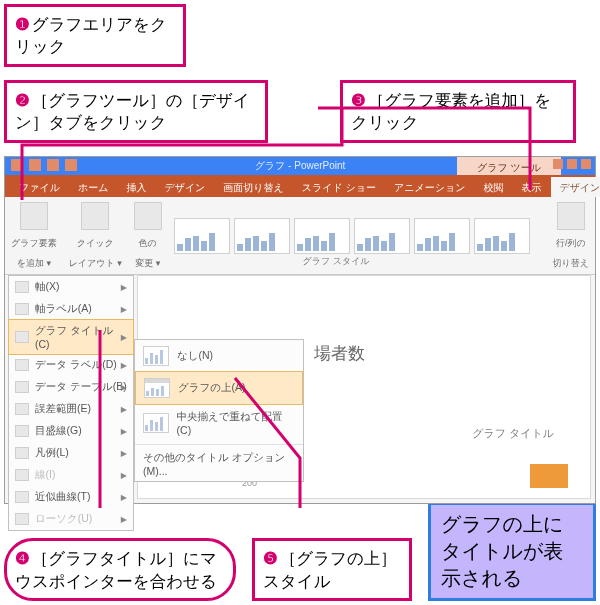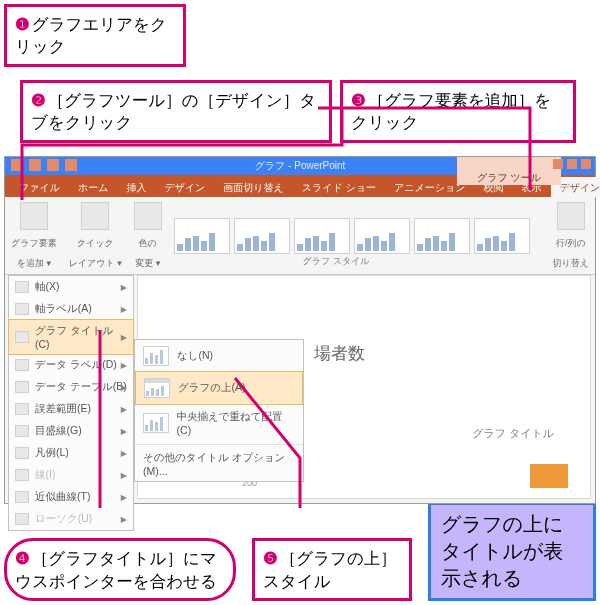--- a/index.html
+++ b/index.html
@@ -11,21 +11,21 @@
     .resultbox { position:absolute; border:3px solid #2f7de0; background:#c4b5fd; padding:6px 10px; line-height:1.35; font-size:20px; }
     
     svg.leaders { position:absolute; left:0; top:0; width:600px; height:605px; pointer-events:none; }
 
     
     .pp { position:absolute; left:4px; top:156px; width:592px; height:348px; border:1px solid #9c9c9c; background:#f5f5f5; font-size:10px; }
     .pp-titlebar { height:18px; background:#3b82f6; position:relative; }
     .pp-qat { position:absolute; top:2px; left:6px; display:flex; gap:6px; }
     .pp-qat span { width:12px; height:12px; background:#e28b69; }
     .pp-title { position:absolute; left:0; right:0; text-align:center; color:#fff; font-size:10px; top:2px; opacity:.85;}
-    .pp-ctx { position:absolute; right:34px; top:0; height:18px; padding:14px 20px; background:#f7d6c8; color:#6a2e13; font-size:10px;}
+    .pp-ctx { position:absolute; right:34px; top:0; height:18px; padding:4px 20px; background:#f7d6c8; color:#6a2e13; font-size:10px;}
     .pp-win { position:absolute; right:4px; top:2px; display:flex; gap:4px; }
     .pp-win span { width:10px; height:10px; background:#e28b69; }
 
     .pp-tabs { height:22px; background:#c5552a; display:flex; align-items:flex-end; padding-left:6px; gap:2px; }
     .tab { padding:4px 8px 2px; font-size:10px; color:#fff; white-space:nowrap; }
     .tab.active { background:#f5f5f5; color:#8a5438; }
     .tab.design2 { margin-left:auto; margin-right:4px; }
 
     .pp-ribbon { height:78px; background:#f5f5f5; border-bottom:1px solid #c9c9c9; display:flex; align-items:center; padding:4px 6px; gap:12px; }
     .rbtn { display:flex; flex-direction:column; align-items:center; font-size:9px; color:#6b6b6b; gap:7px; text-align:center; }
@@ -62,21 +62,21 @@
     .yaxis { position:absolute; left:104px; top:176px; font-size:9px; color:#999; text-align:right; }
     .yaxis div { height:26px; }
     .barpeek { position:absolute; right:22px; bottom:10px; width:38px; height:24px; background:#ee9a3a; }
   </style>
 </head>
 <body>
 
 <div class="callout" style="left:4px; top:4px; width:182px;">
   <span class="num">❶</span><span>グラフエリアをクリック</span>
 </div>
-<div class="callout" style="left:20px; top:80px; width:312px;">
+<div class="callout" style="left:4px; top:80px; width:264px;">
   <span class="num">❷</span><span>［グラフツール］の［デザイン］タブをクリック</span>
 </div>
 <div class="callout" style="left:340px; top:80px; width:236px;">
   <span class="num">❸</span><span>［グラフ要素を追加］をクリック</span>
 </div>
 <div class="callout" style="left:4px; bottom:4px; width:232px;border-radius:29px;">
   <span class="num">❹</span><span>［グラフタイトル］にマウスポインターを合わせる</span>
 </div>
 <div class="callout" style="left:252px; bottom:4px; width:160px;">
   <span class="num">❺</span><span>［グラフの上］スタイル</span>

